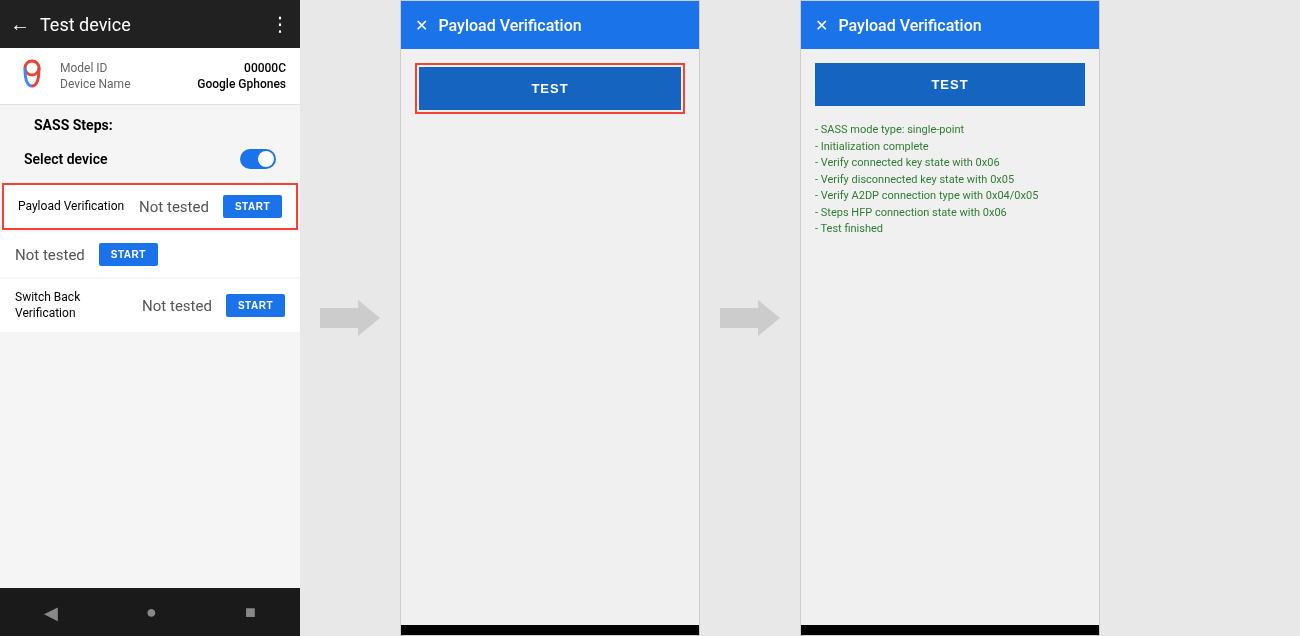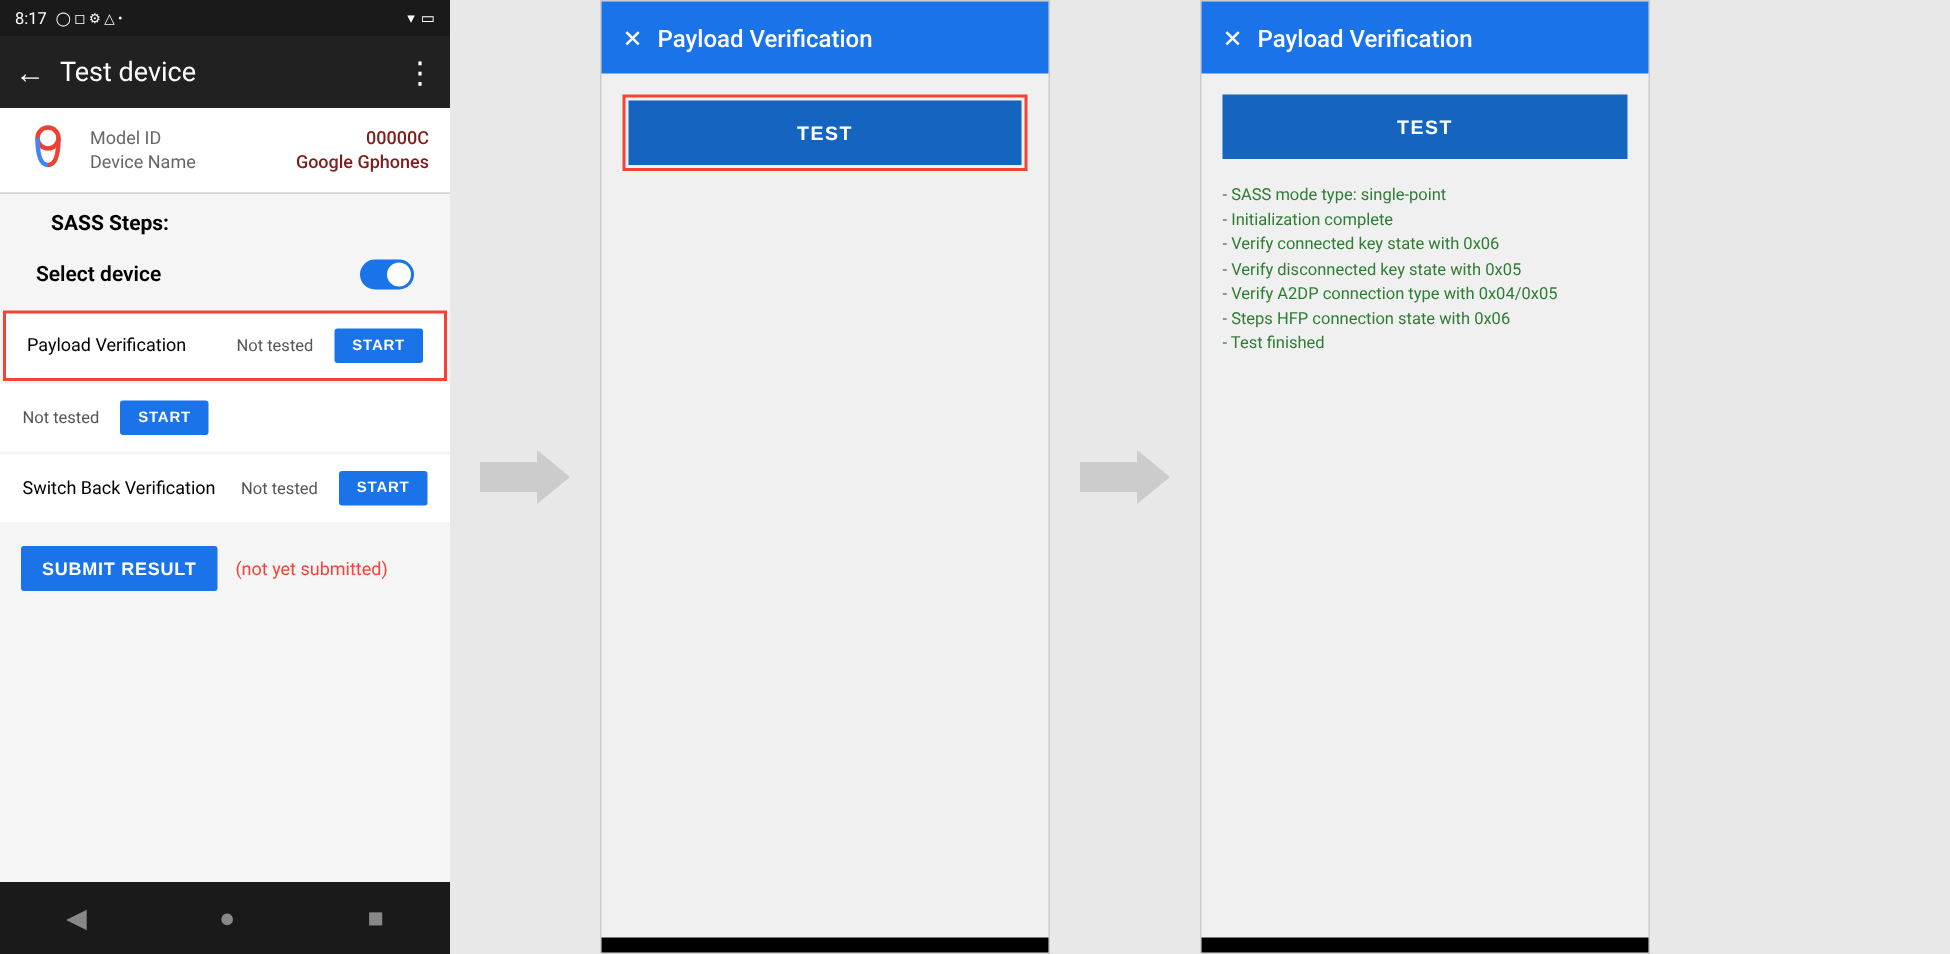--- a/index.html
+++ b/index.html
@@ -71,21 +71,21 @@
       border-bottom: 1px solid #e0e0e0;
     }
     .device-logo {
       width: 36px;
       height: 36px;
       flex-shrink: 0;
     }
     .device-details { display: flex; flex-direction: column; gap: 2px; flex: 1; }
     .device-row { display: flex; justify-content: space-between; font-size: 12px; color: #333; }
     .device-row-label { color: #666; }
-    .device-row-value { font-weight: 500; color: #7f1d1d; }
+    .device-row-value { font-weight: 500; color: #000000; }
 
     .steps-section {
       background: #f5f5f5;
       flex: 1;
       display: flex;
       flex-direction: column;
     }
     .steps-header {
       padding: 12px 14px 8px;
       font-size: 14px;
@@ -129,21 +129,21 @@
       display: flex;
       align-items: center;
       gap: 8px;
       border: 1px solid transparent;
     }
     .step-item.highlighted {
       border: 2px solid #f44336;
       margin: 0 2px 2px 2px;
     }
     .step-name { flex: 1; font-size: 12px; color: #000; line-height: 1.3; }
-    .step-status { font-size: 11px; color: #555; white-space: nowrap; margin-right: 6px; }
+    .step-status { font-size: 15px; color: #555; white-space: nowrap; margin-right: 6px; }
     .start-btn {
       background: #1a73e8;
       color: #fff;
       border: none;
       padding: 6px 12px;
       font-size: 10px;
       font-weight: 700;
       border-radius: 2px;
       cursor: pointer;
       text-transform: uppercase;
@@ -261,30 +261,20 @@
     .dialog-bottom-bar {
       background: #000;
       height: 10px;
     }
   </style>
 </head>
 <body>
 
 <div class="phone-panel">
 
-  <div class="status-bar">
-    <div class="status-bar-left">
-      <span>8:17</span>
-      <span style="font-size:9px; margin-left:4px;">◯ ◻ ⚙ △ •</span>
-    </div>
-    <div class="status-bar-right">
-      <span style="font-size:10px;">▾</span>
-      <span style="font-size:10px;">▭</span>
-    </div>
-  </div>
 
   <div class="app-bar">
     <span class="app-bar-back">←</span>
     <span class="app-bar-title">Test device</span>
     <span class="app-bar-more">⋮</span>
   </div>
 
   <div class="device-info">
 
     <svg class="device-logo" viewBox="0 0 36 36">
@@ -321,24 +311,20 @@
     <span class="step-status">Not tested</span>
     <button class="start-btn">START</button>
   </div>
         <div class="step-item">
     <span class="step-name">Switch Back Verification</span>
     <span class="step-status">Not tested</span>
     <button class="start-btn">START</button>
   </div>
       </div>
 
-    <div class="submit-row">
-      <button class="submit-btn">SUBMIT RESULT</button>
-      <span class="submit-status">(not yet submitted)</span>
-    </div>
   </div>
 
   <div class="nav-bar">
     <span class="nav-btn">◀</span>
     <span class="nav-btn">●</span>
     <span class="nav-btn">■</span>
   </div>
 </div>
 
 <div class="arrow-container">

